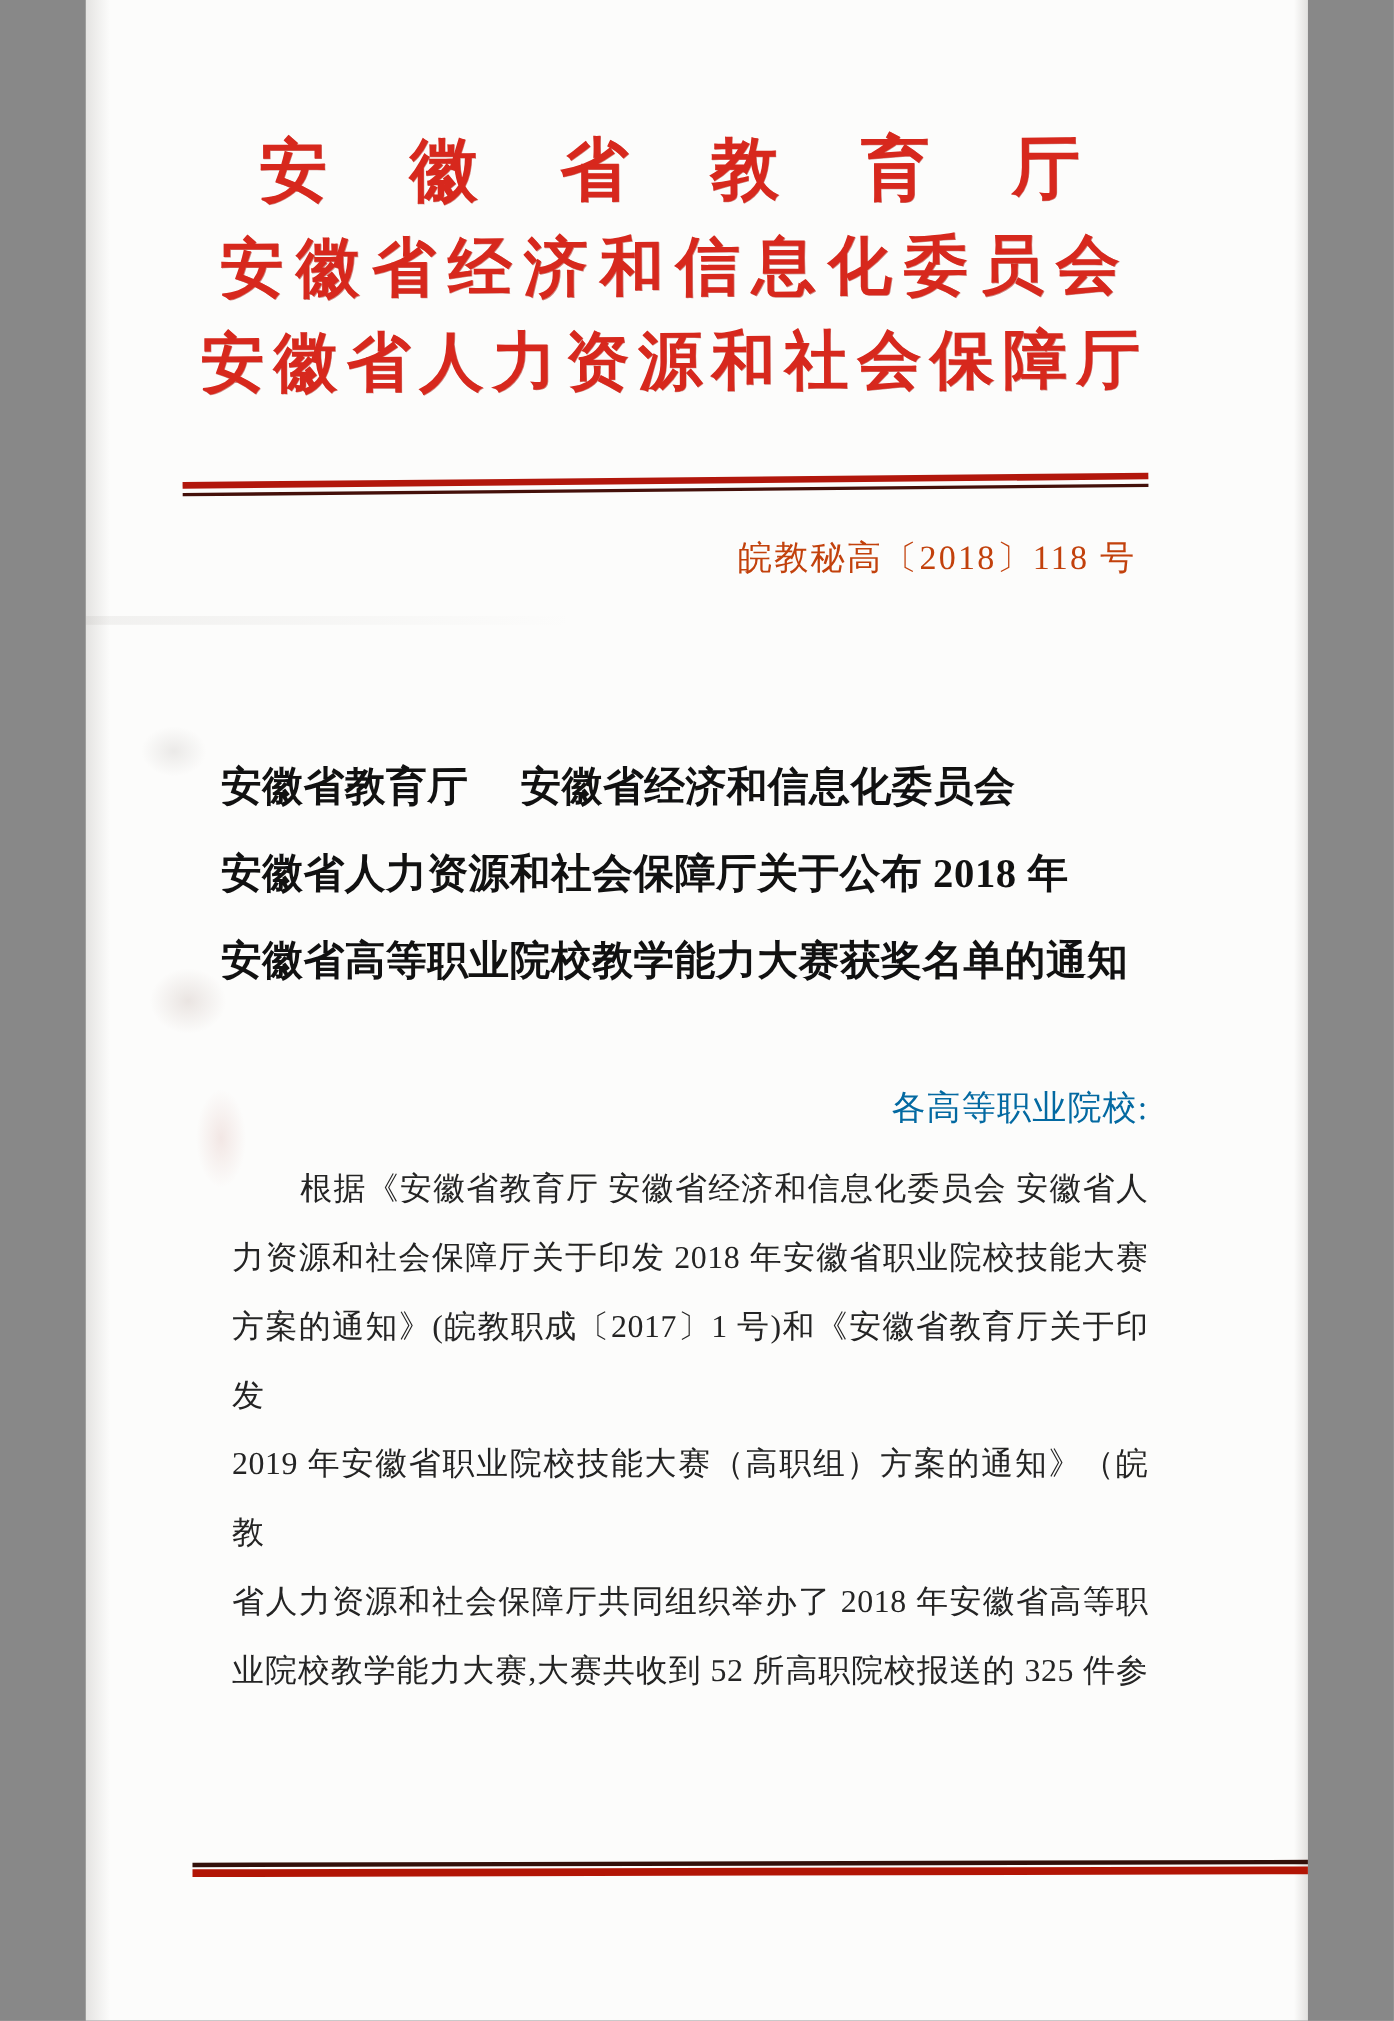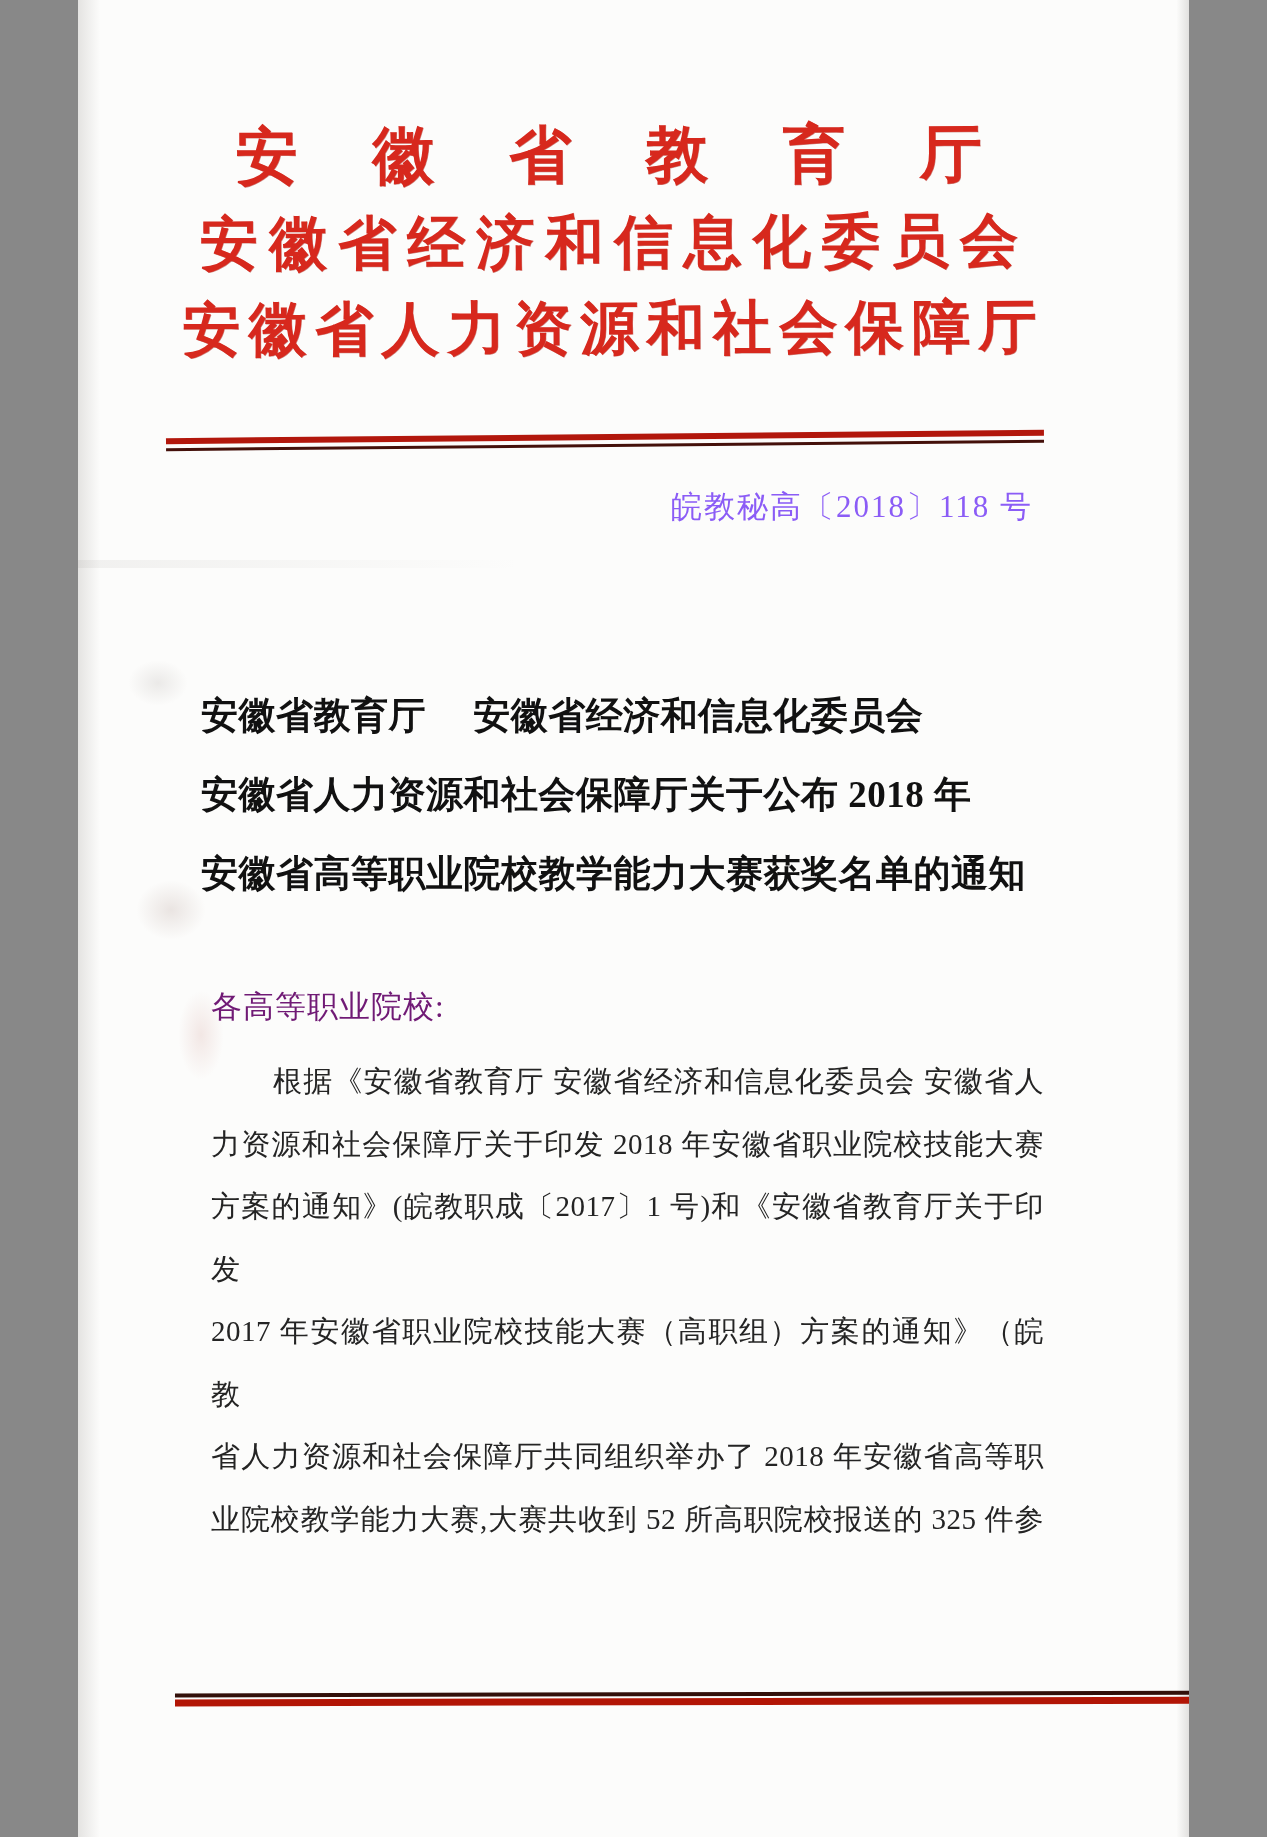--- a/index.html
+++ b/index.html
@@ -40,34 +40,34 @@
 
   
   .rule-top{position:absolute;top:434px;left:88px;width:878px;transform:rotate(-0.55deg);}
   .rule-top .r1{height:6px;background:#b2170c;}
   .rule-top .gap{height:4px;}
   .rule-top .r2{height:3px;background:#44100a;}
 
   
   .doc-number{
     position:absolute;top:486px;left:133px;width:822px;
-    text-align:right;font-size:31px;letter-spacing:2px;color:#8b5cf6;
+    text-align:right;font-size:31px;letter-spacing:2px;color:#c2410c;
   }
 
   
   .title{
     position:absolute;top:676px;left:123px;width:852px;
     text-align:left;font-weight:bold;font-size:37px;
     line-height:79px;color:#111;letter-spacing:0.5px;
   }
 
   
   .salutation{
     position:absolute;top:986px;left:133px;width:833px;
-    font-size:31px;color:#701a75;letter-spacing:1px;
+    font-size:31px;color:#0369a1;letter-spacing:1px;text-align:right;
   }
   .body-block{
     position:absolute;top:1050px;left:133px;width:833px;
     font-size:29px;line-height:62.5px;color:#242424;
   }
   .body-line{text-align:justify;text-align-last:justify;letter-spacing:0.5px;}
   .body-line.indent{padding-left:62px;}
 
   
   .rule-bottom{position:absolute;top:1692px;left:97px;width:1085px;transform:rotate(-0.15deg);}
@@ -106,21 +106,21 @@
     <div>安徽省人力资源和社会保障厅关于公布 2018 年</div>
     <div>安徽省高等职业院校教学能力大赛获奖名单的通知</div>
   </div>
 
   <div class="salutation">各高等职业院校:</div>
 
   <div class="body-block">
     <div class="body-line indent">根据《安徽省教育厅 安徽省经济和信息化委员会 安徽省人</div>
     <div class="body-line">力资源和社会保障厅关于印发 2018 年安徽省职业院校技能大赛</div>
     <div class="body-line">方案的通知》(皖教职成〔2017〕1 号)和《安徽省教育厅关于印发</div>
-    <div class="body-line">2017 年安徽省职业院校技能大赛（高职组）方案的通知》（皖教</div>
+    <div class="body-line">2019 年安徽省职业院校技能大赛（高职组）方案的通知》（皖教</div>
     <div class="body-line">省人力资源和社会保障厅共同组织举办了 2018 年安徽省高等职</div>
     <div class="body-line">业院校教学能力大赛,大赛共收到 52 所高职院校报送的 325 件参</div>
   </div>
 
   <div class="rule-bottom">
     <div class="r1"></div>
     <div class="gap"></div>
     <div class="r2"></div>
   </div>
 

